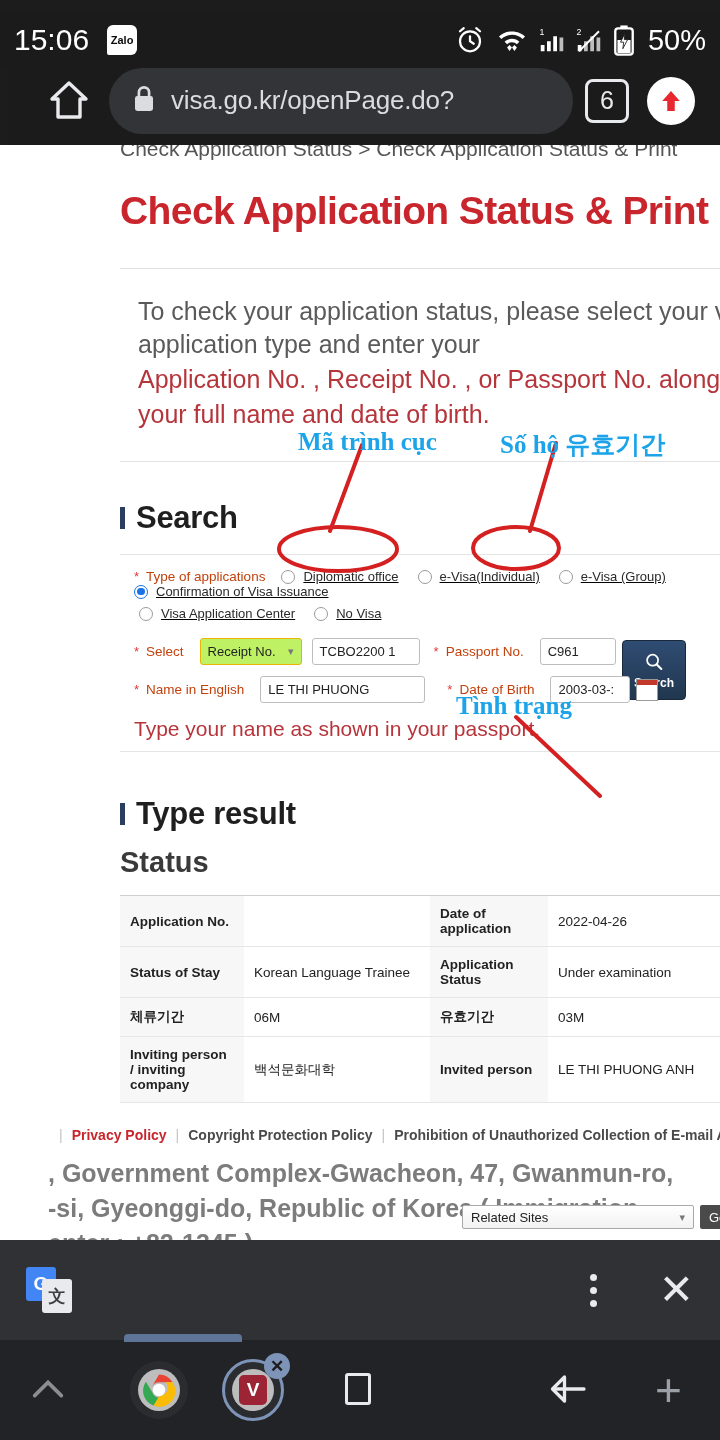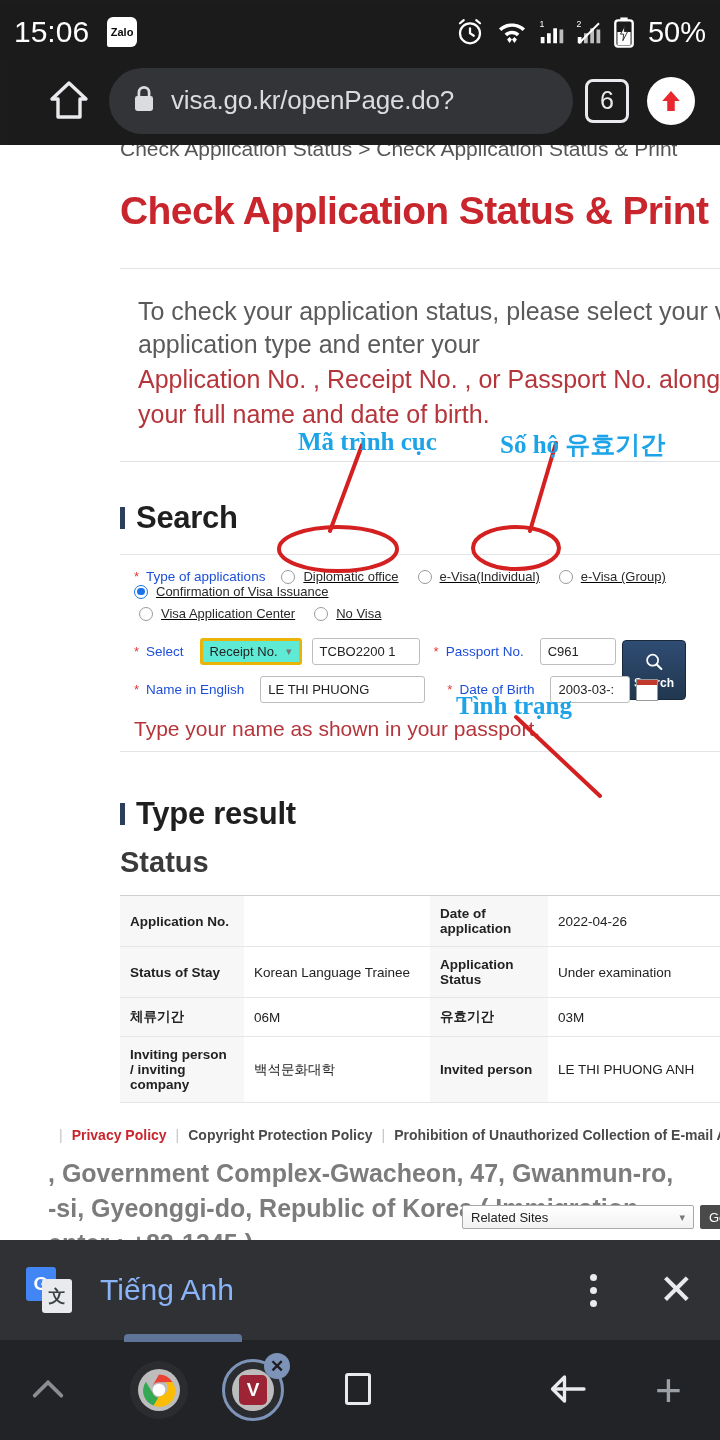--- a/index.html
+++ b/index.html
@@ -6,21 +6,21 @@
   html, body {
     width: 720px; height: 1440px;
     font-family: "Liberation Sans", sans-serif;
     background: #1c1c1c;
     overflow: hidden;
   }
   .screen { position: relative; width: 720px; height: 1440px; }
 
   
   .statusbar {
-    position: absolute; top: 4px; left: 0; width: 720px; height: 56px;
+    position: absolute; top: 12px; left: 0; width: 720px; height: 56px;
     background: #1b1b1b; color: #ffffff;
     display: flex; align-items: center; padding: 0 14px; text-align: center;
   }
   .sb-clock { font-size: 30px; letter-spacing: 0px; font-weight: 400; }
   .zalo-badge {
     width: 30px; height: 30px; margin-left: 18px;
     background: #ffffff; border-radius: 6px 6px 6px 2px;
     color: #0a0a0a; font-size: 11px; font-weight: bold;
     display: flex; align-items: center; justify-content: center;
     position: relative; font-family: "Liberation Sans", sans-serif;
@@ -106,36 +106,36 @@
     display: inline-block; width: 5px; height: 22px; background: #2b3f5c;
     margin-right: 11px;
   }
 
   .formbox {
     margin-top: 18px; border-top: 1px solid #e4e4e4; border-bottom: 1px solid #e4e4e4;
     width: 700px; padding: 14px 0 10px 14px;
   }
   .frow { display: flex; align-items: center; flex-wrap: wrap; }
   .req { color: #e03a3a; font-size: 13px; margin-right: 7px; line-height: 1; }
-  .flabel { font-size: 13.5px; color: #1d4ed8; margin-right: 16px; white-space: nowrap; }
+  .flabel { font-size: 13.5px; color: #c2410c; margin-right: 16px; white-space: nowrap; }
   .radio-opt { display: flex; align-items: center; margin-right: 19px; text-decoration: underline; }
   .radio {
     width: 14px; height: 14px; border-radius: 50%; border: 1.6px solid #9a9a9a;
     background: #fff; margin-right: 8px; flex: 0 0 auto;
   }
   .radio.on { border: 1.6px solid #1a73e8; position: relative; }
   .radio.on::after {
     content: ""; position: absolute; inset: 2.3px; border-radius: 50%; background: #1a73e8;
   }
   .radio-lbl { font-size: 13px; color: #2a2a2a; white-space: nowrap; }
 
   .frow2 { display: flex; align-items: center; margin-top: 13px; position: relative; }
   .sel {
-    width: 102px; height: 27px; border: 3px solid #eab308; border-radius: 3px;
-    background: #5eead4; font-size: 13px; color: #222;
+    width: 102px; height: 27px; border: 1px solid #eab308; border-radius: 3px;
+    background: #bef264; font-size: 13px; color: #222;
     display: flex; align-items: center; padding: 0 7px; margin-right: 10px;
   }
   .sel-val { flex: 1; white-space: nowrap; }
   .chev { color: #777; font-size: 11px; }
   .tbox {
     height: 27px; border: 1px solid #bdbdbd; border-radius: 3px; background: #fff;
     font-size: 13px; color: #222; display: flex; align-items: center; padding: 0 7px;
   }
   .tbox.receipt { width: 108px; }
   .tbox.passport { width: 76px; }
@@ -513,21 +513,20 @@
       <div class="anno-txt" style="left:500px;top:283px;">Số hộ 유효기간</div>
       <div class="anno-txt" style="left:456px;top:547px;">Tình trạng</div>
     </div>
   </div>
 
   <div class="gbar">
     <div class="gt-logo">
       <div class="gt-blue">G</div>
       <div class="gt-white">文</div>
     </div>
-    <div class="gt-lang active">Tiếng Anh</div>
     <div class="gt-right">
       <div class="dots">
           <i></i>
           <i></i>
           <i></i>
         </div>
       <div class="gt-x">✕</div>
     </div>
   </div>
 

